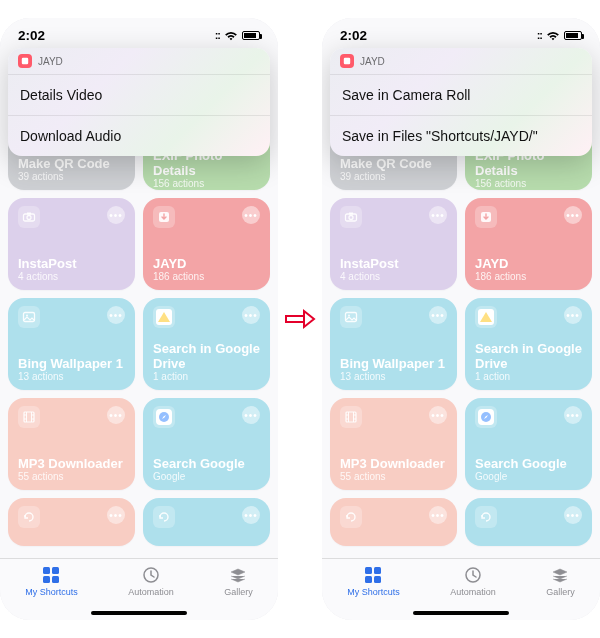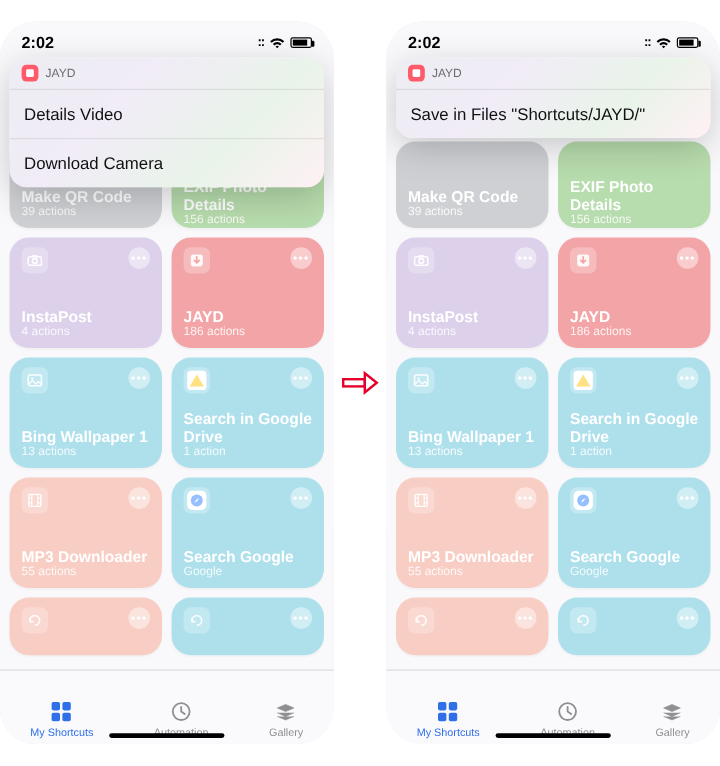--- a/index.html
+++ b/index.html
@@ -115,21 +115,21 @@
     font-size: 14px; color:#111; font-weight:400;
     background: transparent;
   }
   
   .tabbar {
     position:absolute; left:0; right:0; bottom:0;
     height: 62px;
     background: rgba(250,250,252,.97);
     border-top: 1px solid rgba(0,0,0,.12);
     display:flex; justify-content:space-around; align-items:flex-start;
-    padding-top: 24px;
+    padding-top: 6px;
     z-index: 50;
   }
   .tab {
     display:flex; flex-direction:column; align-items:center; gap:2px;
     font-size: 9px; color:#8e8e93;
   }
   .tab.active { color:#2f6fe8; }
   .tab .ticon { width:20px; height:20px; display:flex;align-items:center;justify-content:center; }
   .homebar {
     position:absolute; bottom:5px; left:50%; transform:translateX(-50%);
@@ -328,21 +328,21 @@
     <div class="sheet">
       <div class="sheet-head">
         <span class="appicon">
           <svg width="8" height="8" viewBox="0 0 10 10">
               <rect x="1" y="1" width="8" height="8" rx="1.5" fill="#fff"></rect>
             </svg>
         </span>
         <span>JAYD</span>
       </div>
       <div class="sheet-item">Details Video</div>
-      <div class="sheet-item">Download Camera</div>
+      <div class="sheet-item">Download Audio</div>
     </div>
 
     <div class="tabbar">
       <div class="tab active">
         <span class="ticon">
             <svg width="18" height="18" viewBox="0 0 18 18">
               <rect x="1" y="1" width="7" height="7" rx="1.5" fill="#2f6fe8"></rect>
               <rect x="10" y="1" width="7" height="7" rx="1.5" fill="#2f6fe8"></rect>
               <rect x="1" y="10" width="7" height="7" rx="1.5" fill="#2f6fe8"></rect>
               <rect x="10" y="10" width="7" height="7" rx="1.5" fill="#2f6fe8"></rect>
@@ -551,20 +551,21 @@
 
     <div class="sheet">
       <div class="sheet-head">
         <span class="appicon">
           <svg width="8" height="8" viewBox="0 0 10 10">
               <rect x="1" y="1" width="8" height="8" rx="1.5" fill="#fff"></rect>
             </svg>
         </span>
         <span>JAYD</span>
       </div>
+      <div class="sheet-item">Save in Camera Roll</div>
       <div class="sheet-item">Save in Files "Shortcuts/JAYD/"</div>
     </div>
 
     <div class="tabbar">
       <div class="tab active">
         <span class="ticon">
             <svg width="18" height="18" viewBox="0 0 18 18">
               <rect x="1" y="1" width="7" height="7" rx="1.5" fill="#2f6fe8"></rect>
               <rect x="10" y="1" width="7" height="7" rx="1.5" fill="#2f6fe8"></rect>
               <rect x="1" y="10" width="7" height="7" rx="1.5" fill="#2f6fe8"></rect>

